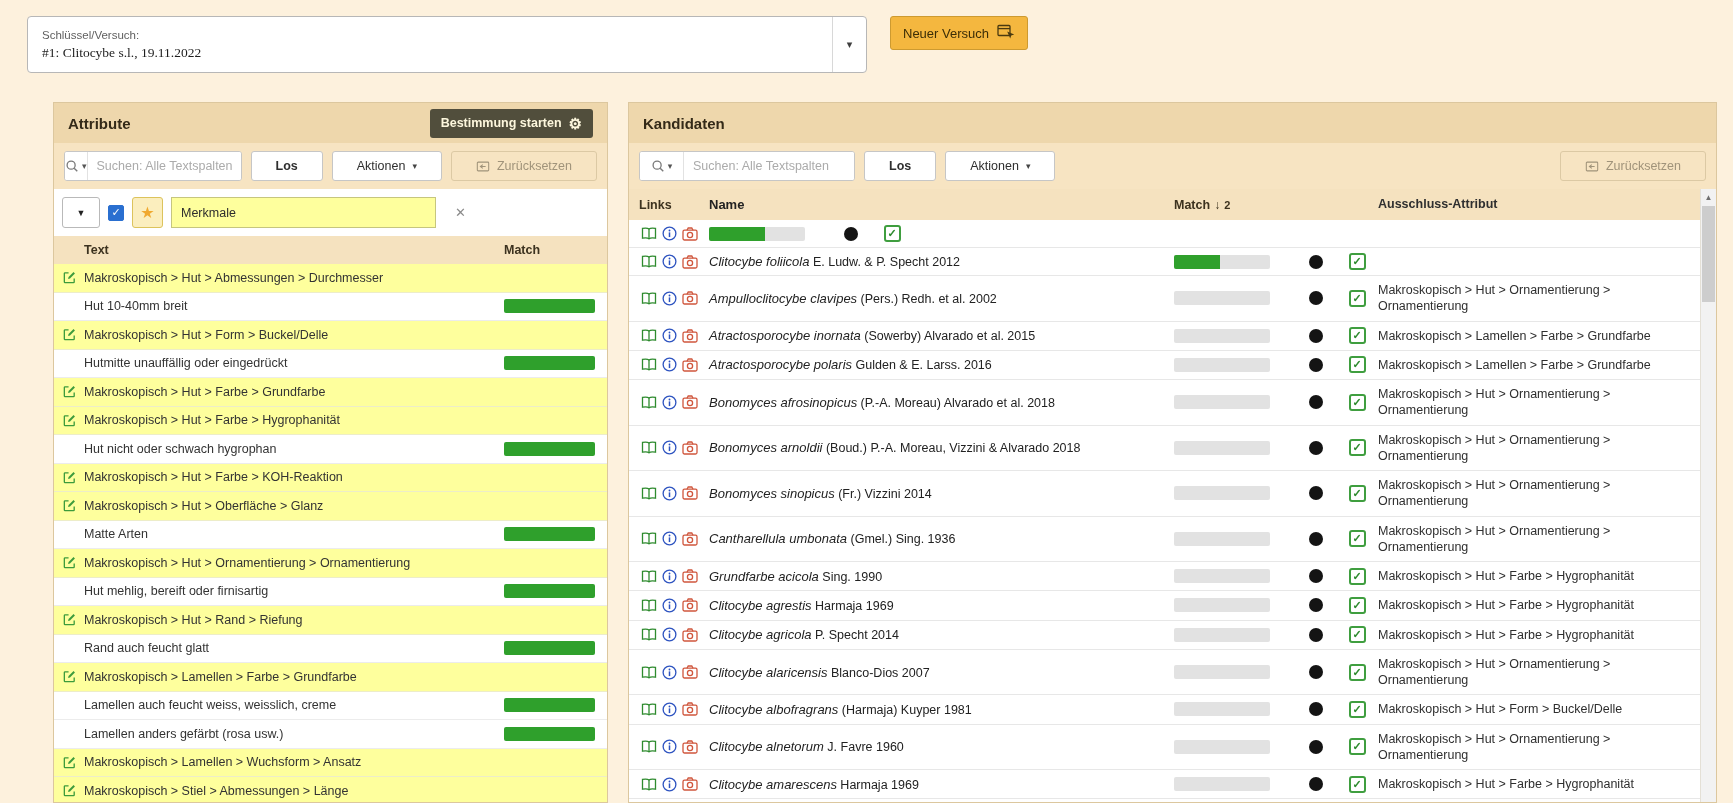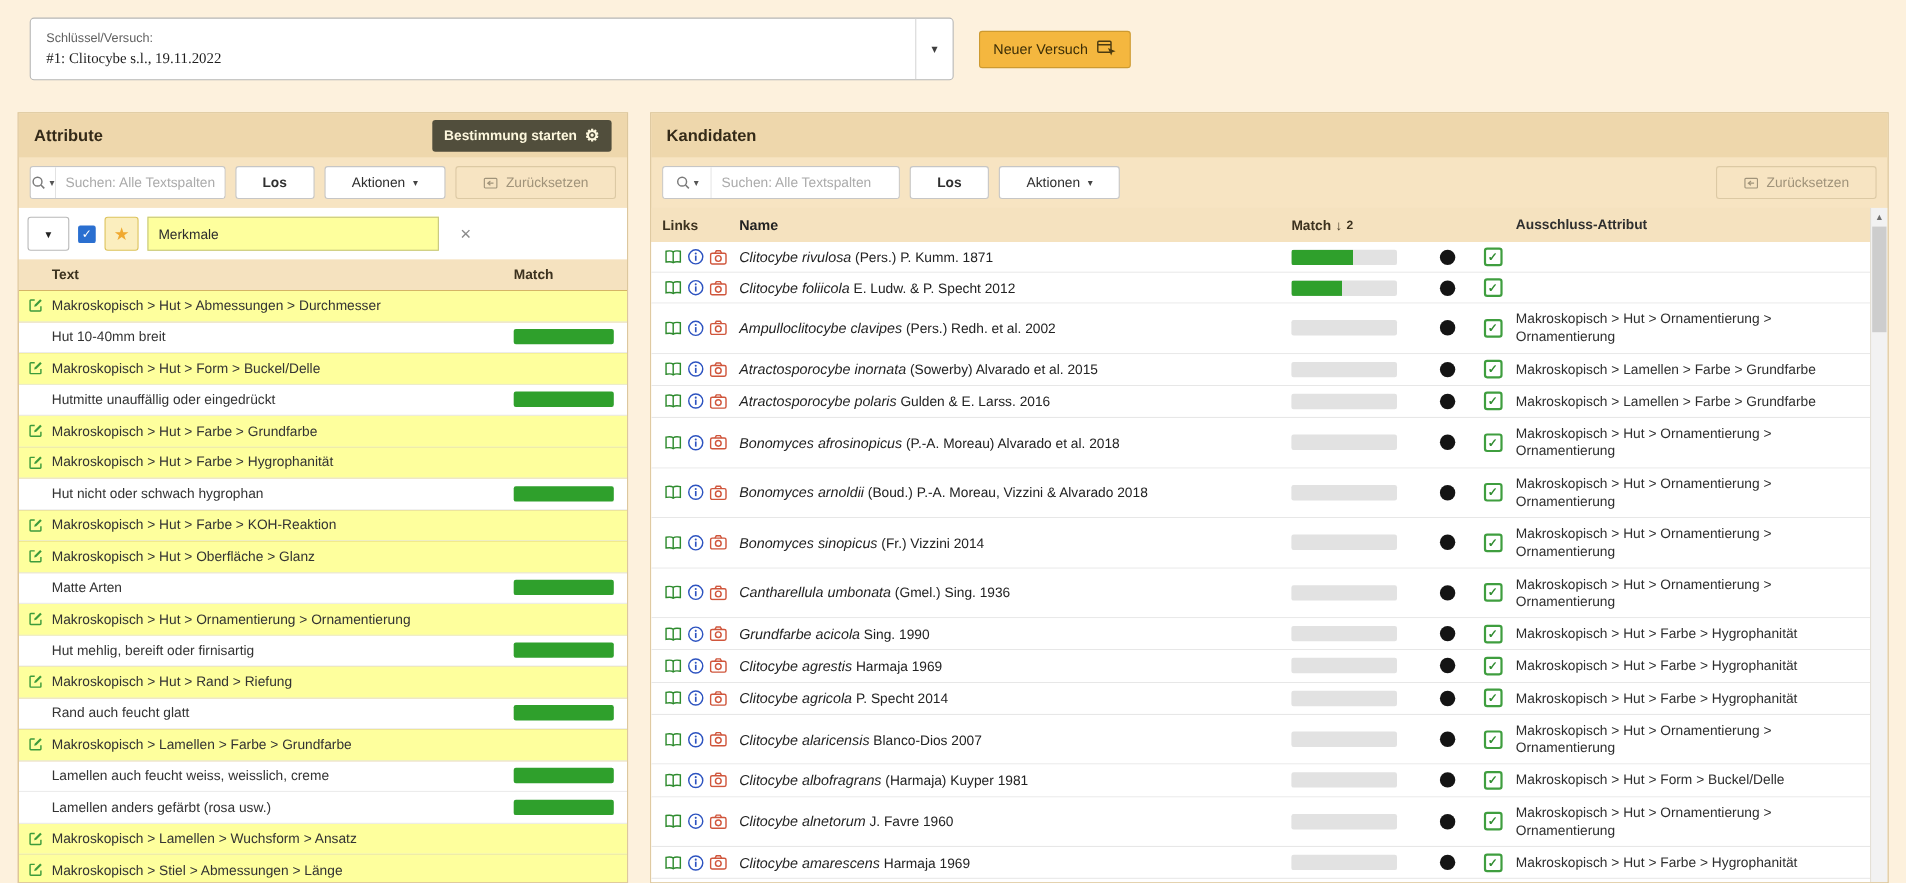--- a/index.html
+++ b/index.html
@@ -1,31 +1,31 @@
 <!DOCTYPE html>
 <html><head>
 <meta charset="utf-8">
 <style>
   * { margin:0; padding:0; box-sizing:border-box; }
   html, body { width:1733px; height:803px; overflow:hidden; }
   body { background:#fdf1dd; font-family:"Liberation Sans", sans-serif; color:#333; font-size:13px; }
 
   
-  .topbar { display:flex; align-items:center; padding:16px 0 0 27px; }
+  .topbar { display:flex; padding:16px 0 0 27px; }
   .keybox { width:840px; height:57px; background:#fff; border:1px solid #b7b7b7; border-radius:4px; display:flex; }
   .kmain { flex:1; display:flex; flex-direction:column; justify-content:center; padding:0 14px; }
   .klabel { font-size:11.5px; color:#5f5f5f; }
   .kvalue { font-size:13.5px; color:#1e1e1e; margin-top:4px;font-family:Liberation Serif, serif; }
   .kcaret { width:34px; display:flex; align-items:center; justify-content:center; border-left:1px solid #d8d8d8; color:#3f3f3f; font-size:11px; cursor:pointer; }
   .newbtn { margin-left:23px; height:34px; background:#f4b73f; border:1px solid #cd9a30; border-radius:3px; padding:0 12px; display:flex; align-items:center; gap:8px; font-size:13px; color:#3c2e07; cursor:pointer; font-family:inherit; }
 
   
   .panels { display:flex; gap:20px; margin:29px 16px 0 16px; height:701px; }
   .panel { border:1px solid #dcc79e; background:#f7e4c2; display:flex; flex-direction:column; overflow:hidden; }
-  .panel-attrs { width:555px; flex:0 0 555px; }
+  .panel-attrs { width:555px; flex:0 0 555px;margin-left:37px; }
   .panel-cands { flex:1; position:relative; }
   .phead { flex:0 0 40px; background:#eed7ac; display:flex; align-items:center; justify-content:space-between; padding:0 14px; }
   .ptitle { font-weight:bold; font-size:15px; color:#342a18; }
   .startbtn { height:29px; background:#514e3c; color:#fdf7dd; border:none; border-radius:3px; font-weight:bold; font-size:12.5px; padding:0 11px; display:flex; align-items:center; gap:7px; cursor:pointer; font-family:inherit; }
   .gear { font-size:15px; line-height:1; }
 
   .toolbar { flex:0 0 46px; display:flex; align-items:center; gap:9px; padding:0 10px; }
   .searchcombo { display:flex; height:30px; background:#fff; border:1px solid #c6c6c6; border-radius:3px; overflow:hidden; align-items:stretch; }
   .searchbtn { width:44px; display:flex; align-items:center; justify-content:center; gap:3px; cursor:pointer; color:#707070; border-right:1px solid #e2e2e2; background:#fff; }
   .searchcaret { font-size:9px; color:#555; }
@@ -381,21 +381,20 @@
               </svg>
             </span>
             <span class="ic">
               <svg width="16" height="14" viewBox="0 0 16 14">
                 <rect x="1" y="3.2" width="14" height="9.8" rx="1.5" fill="none" stroke="#d0563c" stroke-width="1.3"></rect>
                 <path d="M5 3.2L6.2 1h3.6L11 3.2" fill="none" stroke="#d0563c" stroke-width="1.3"></path>
                 <circle cx="8" cy="8" r="2.6" fill="none" stroke="#d0563c" stroke-width="1.3"></circle>
               </svg>
             </span>
           </div>
-          <div class="cname"><i>Clitocybe rivulosa</i><span class="cauthor"> (Pers.) P. Kumm. 1871</span></div>
           <div class="cmatch">
             <div class="track">
               <div class="fill" style="width: 58%;"></div>
             </div>
           </div>
           <div class="cdot">
             <span class="blackdot"></span>
           </div>
           <div class="cchk">
             <span class="greencheck">✓</span>

